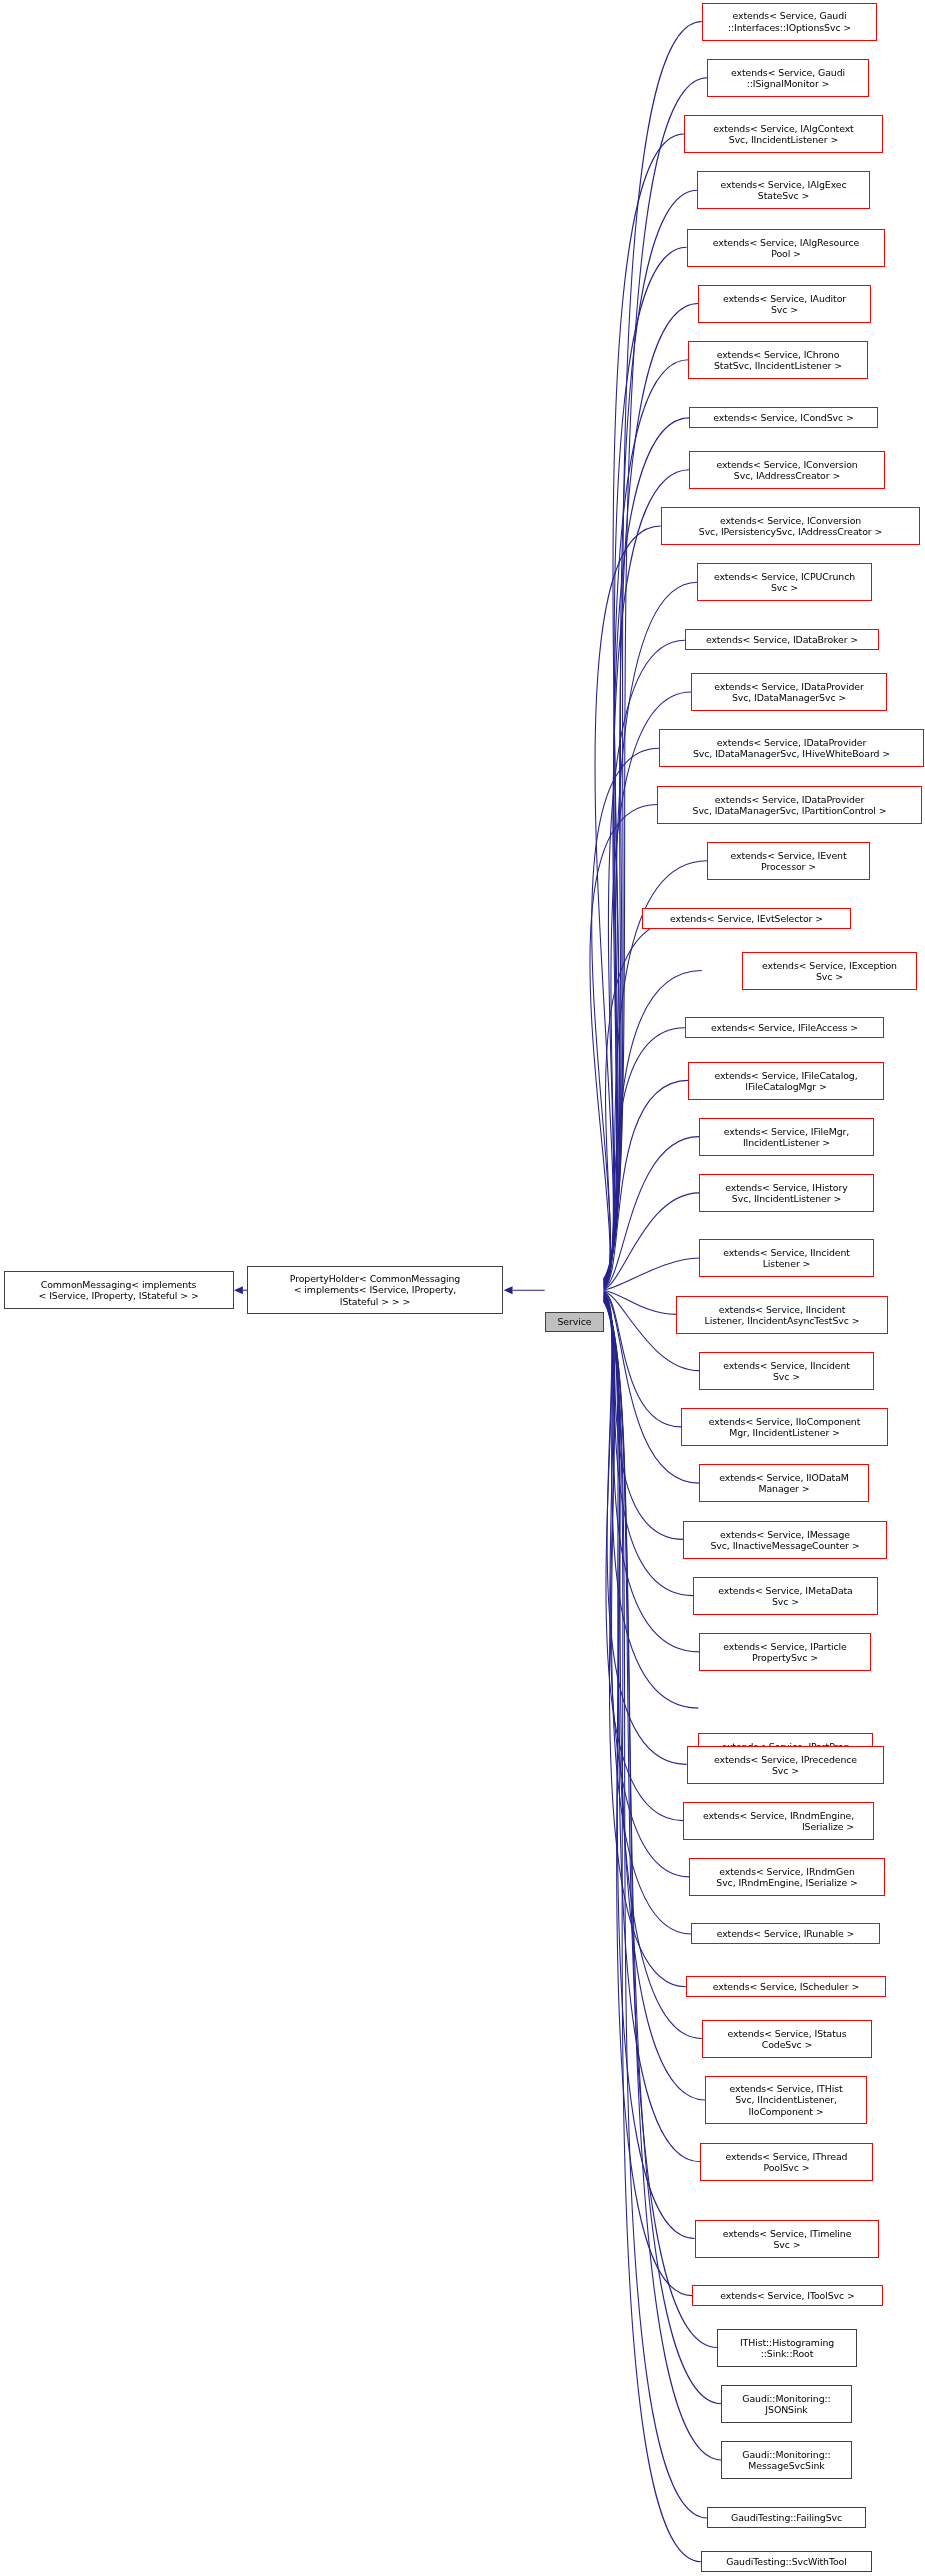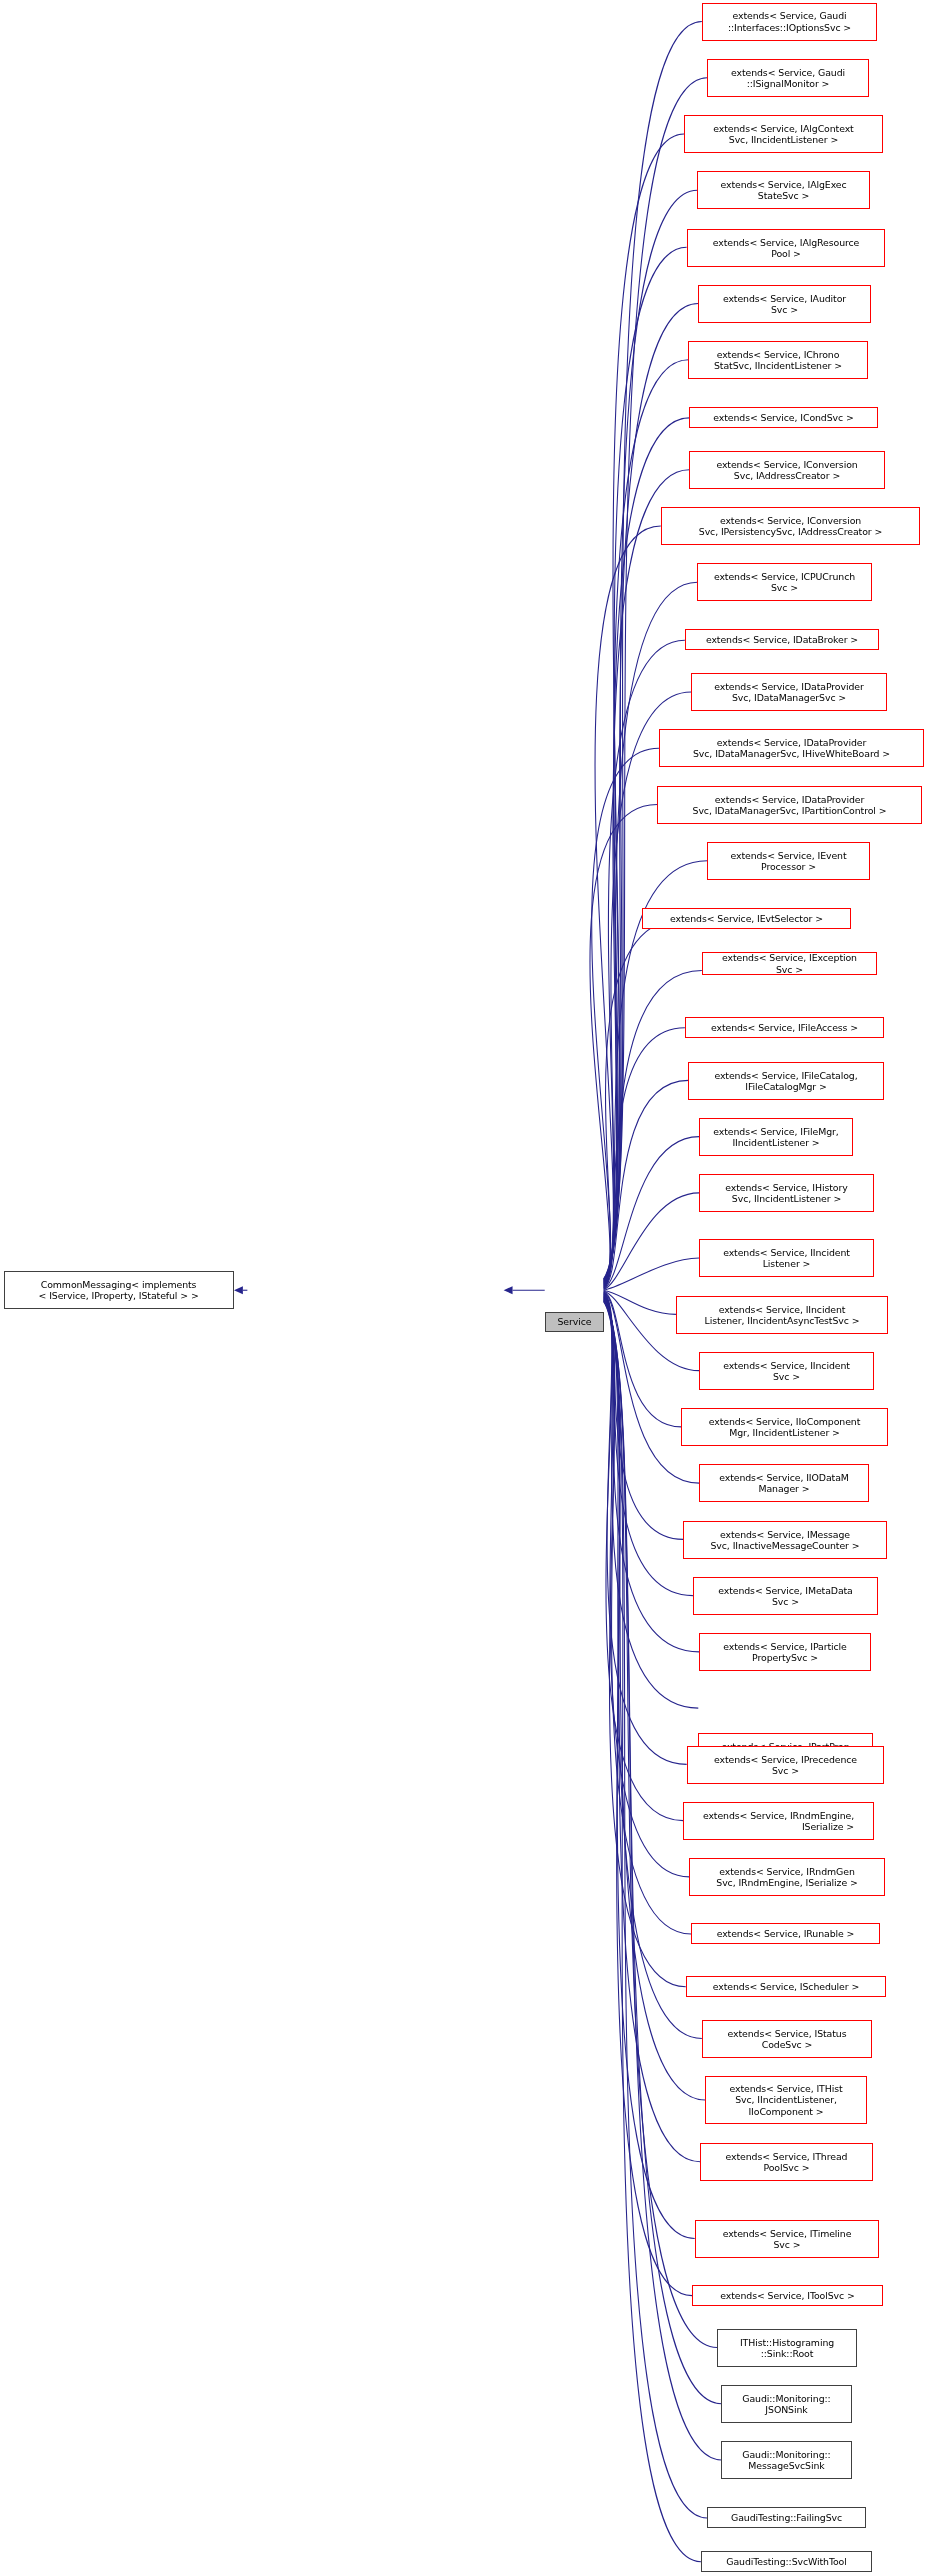--- a/index.html
+++ b/index.html
@@ -106,20 +106,23 @@
       <path d="M 676 1454.3260869565217 C 730.8435869565218 1517.4865217391305, 628 2507, 778 2507" fill="none" stroke="#26248c" stroke-width="1.2"></path>
       <path d="M 676 1454.891304347826 C 733.0638043478261 1521.8578260869565, 625 2571, 775 2571" fill="none" stroke="#26248c" stroke-width="1.2"></path>
       <path d="M 676 1455.4565217391305 C 735.0740217391304 1525.8691304347826, 653 2629, 803 2629" fill="none" stroke="#26248c" stroke-width="1.2"></path>
       <path d="M 676 1456.0217391304348 C 736 1530.1804347826087, 658 2692, 808 2692" fill="none" stroke="#26248c" stroke-width="1.2"></path>
       <path d="M 676 1456.5869565217392 C 736 1534.4917391304348, 658 2755, 808 2755" fill="none" stroke="#26248c" stroke-width="1.2"></path>
       <path d="M 676 1457.1521739130435 C 736 1538.923043478261, 642 2820, 792 2820" fill="none" stroke="#26248c" stroke-width="1.2"></path>
       <path d="M 676 1457.7173913043478 C 736 1542.394347826087, 635 2869, 785 2869" fill="none" stroke="#26248c" stroke-width="1.2"></path>
     </svg>
 <div class="node gray-border" style="left: 3.6px; top: 1271px; width: 230px; height: 38px;">CommonMessaging&lt; implements
 &lt; IService, IProperty, IStateful &gt; &gt;</div>
+    <div class="node gray-border" style="left: 247px; top: 1266px; width: 256px; height: 48px;">PropertyHolder&lt; CommonMessaging
+&lt; implements&lt; IService, IProperty,
+IStateful &gt; &gt; &gt;</div>
     <div class="node root" style="left: 545px; top: 1280px; width: 59px; height: 19.6px;">Service</div>
     <div class="node" style="left: 702px; top: 2.7px; width: 175px; height: 38px;">extends&lt; Service, Gaudi
 ::Interfaces::IOptionsSvc &gt;</div>
     <div class="node" style="left: 707px; top: 59px; width: 162px; height: 38px;">extends&lt; Service, Gaudi
 ::ISignalMonitor &gt;</div>
     <div class="node" style="left: 684px; top: 115px; width: 199px; height: 38px;">extends&lt; Service, IAlgContext
 Svc, IIncidentListener &gt;</div>
     <div class="node" style="left: 697px; top: 171px; width: 173px; height: 38px;">extends&lt; Service, IAlgExec
 StateSvc &gt;</div>
     <div class="node" style="left: 687px; top: 229px; width: 198px; height: 38px;">extends&lt; Service, IAlgResource
@@ -138,26 +141,26 @@
     <div class="node" style="left: 685px; top: 629px; width: 194px; height: 21.4px;">extends&lt; Service, IDataBroker &gt;</div>
     <div class="node" style="left: 691px; top: 673px; width: 196px; height: 38px;">extends&lt; Service, IDataProvider
 Svc, IDataManagerSvc &gt;</div>
     <div class="node" style="left: 659px; top: 729px; width: 265px; height: 38px;">extends&lt; Service, IDataProvider
 Svc, IDataManagerSvc, IHiveWhiteBoard &gt;</div>
     <div class="node" style="left: 657px; top: 786px; width: 265px; height: 38px;">extends&lt; Service, IDataProvider
 Svc, IDataManagerSvc, IPartitionControl &gt;</div>
     <div class="node" style="left: 707px; top: 842px; width: 163px; height: 38px;">extends&lt; Service, IEvent
 Processor &gt;</div>
     <div class="node" style="left: 642px; top: 908px; width: 209px; height: 21.4px;">extends&lt; Service, IEvtSelector &gt;</div>
-    <div class="node" style="left: 702px; top: 952px; width: 175px; height: 23px;">extends&lt; Service, IException
+    <div class="node" style="left: 742px; top: 952px; width: 175px; height: 38px;">extends&lt; Service, IException
 Svc &gt;</div>
     <div class="node" style="left: 685px; top: 1017px; width: 199px; height: 21.4px;">extends&lt; Service, IFileAccess &gt;</div>
     <div class="node" style="left: 688px; top: 1062px; width: 196px; height: 38px;">extends&lt; Service, IFileCatalog,
 IFileCatalogMgr &gt;</div>
-    <div class="node" style="left: 699px; top: 1118px; width: 154px; height: 38px;">extends&lt; Service, IFileMgr,
+    <div class="node" style="left: 699px; top: 1118px; width: 175px; height: 38px;">extends&lt; Service, IFileMgr,
 IIncidentListener &gt;</div>
     <div class="node" style="left: 699px; top: 1174px; width: 175px; height: 38px;">extends&lt; Service, IHistory
 Svc, IIncidentListener &gt;</div>
     <div class="node" style="left: 699px; top: 1239px; width: 175px; height: 38px;">extends&lt; Service, IIncident
 Listener &gt;</div>
     <div class="node" style="left: 676px; top: 1296px; width: 212px; height: 38px;">extends&lt; Service, IIncident
 Listener, IIncidentAsyncTestSvc &gt;</div>
     <div class="node" style="left: 699px; top: 1352px; width: 175px; height: 38px;">extends&lt; Service, IIncident
 Svc &gt;</div>
     <div class="node" style="left: 681px; top: 1408px; width: 207px; height: 38px;">extends&lt; Service, IIoComponent

